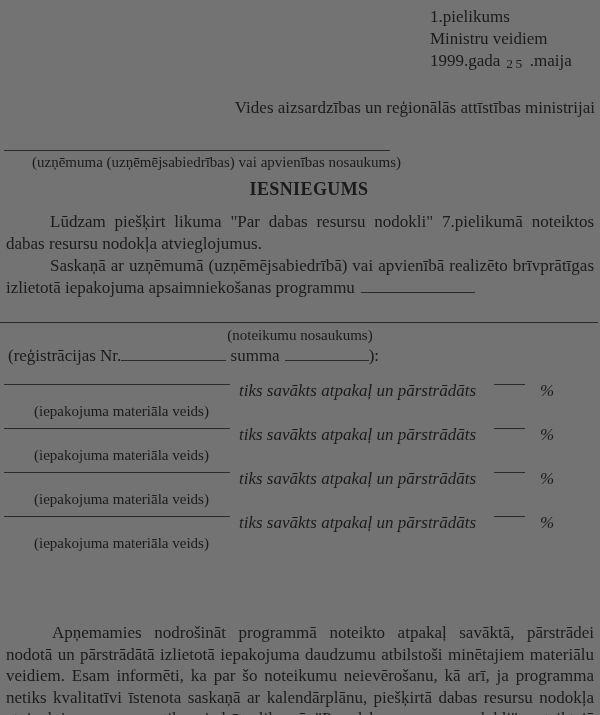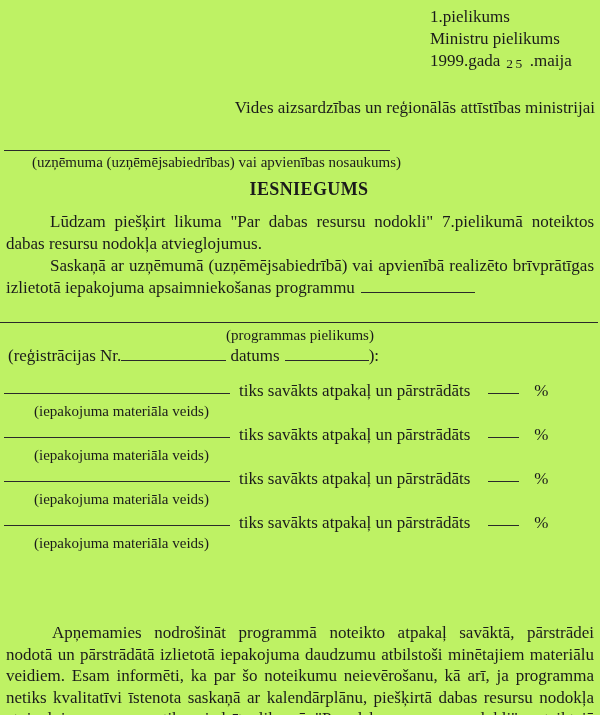--- a/index.html
+++ b/index.html
@@ -7,21 +7,21 @@
     width: 600px; height: 715px;
     background: #ffffff;
     font-family: "Liberation Serif", "DejaVu Serif", serif;
     color: #1b1b1b;
     -webkit-font-smoothing: antialiased;
   }
   #doc {
     position: relative;
     width: 600px; height: 715px;
     overflow: hidden;
-    background: #bef264;
+    background: #737373;
   }
   .t17 { font-size: 17px; line-height: 22px; }
   .t15 { font-size: 15px; line-height: 19px; }
 
   
   #annex-block {
     position: absolute; left: 430px; top: 6px;
     font-size: 17px; line-height: 22px;
     white-space: nowrap;
   }
@@ -86,60 +86,60 @@
     white-space: nowrap;
   }
   #reg-line .blank.reg-nr { width: 105px; }
   #reg-line .blank.reg-date { width: 84px; margin-left: 5px; }
 
   
   #material-rows {
     position: absolute; left: 4px; top: 380px; width: 592px;
   }
   .mat-row { margin-bottom: 3px; }
-  .mat-line { display: flex; align-items: center; font-size: 17px; line-height: 22px; }
+  .mat-line { display: flex; align-items: flex-start; font-size: 17px; line-height: 22px; font-style: italic; }
   .blank.mat-blank { width: 226px; flex: none; }
   .mat-stmt { margin-left: 9px; white-space: nowrap; }
   .blank.pct-blank { width: 31px; margin-left: 18px; flex: none; }
   .pct-sign { margin-left: 15px; }
   .mat-caption { margin-left: 30px; white-space: nowrap; }
 
   #closing {
     position: absolute; left: 6px; top: 577px; width: 588px;
     text-align: justify;
     font-size: 17px; line-height: 21.5px; margin-top: 45px;
   }
   #closing p { margin: 0; text-indent: 46px; }
 </style>
 </head>
 <body>
 
 <div id="doc">
 
   <div id="annex-block">
     <div>1.pielikums</div>
-    <div>Ministru pielikums</div>
+    <div>Ministru veidiem</div>
     <div><span>1999.gada</span><span class="filled-num day">25</span><span>.maija</span></div>
   </div>
 
   <div id="ministry-line">Vides aizsardzības un reģionālās attīstības ministrijai</div>
 
   <div id="name-blank"></div>
   <div id="name-caption" class="t15">(uzņēmuma (uzņēmējsabiedrības) vai apvienības nosaukums)</div>
 
   <div id="doc-title">IESNIEGUMS</div>
 
   <div id="intro" class="t17">
     <p>Lūdzam piešķirt likuma "Par dabas resursu nodokli" 7.pielikumā noteiktos dabas resursu nodokļa atvieglojumus.</p>
     <p><span>Saskaņā ar uzņēmumā (uzņēmējsabiedrībā) vai apvienībā realizēto brīvprātīgas izlietotā iepakojuma apsaimniekošanas programmu</span><span id="program-name-blank" class="blank"></span></p>
   </div>
 
   <div id="program-line"></div>
-  <div id="program-caption" class="t15">(programmas pielikums)</div>
-  <div id="reg-line" class="t17"><span>(reģistrācijas Nr.</span><span class="blank reg-nr"></span> <span>datums</span><span class="blank reg-date"></span><span>):</span></div>
+  <div id="program-caption" class="t15">(noteikumu nosaukums)</div>
+  <div id="reg-line" class="t17"><span>(reģistrācijas Nr.</span><span class="blank reg-nr"></span> <span>summa</span><span class="blank reg-date"></span><span>):</span></div>
 
   <div id="material-rows">
 
     <div class="mat-row">
       <div class="mat-line">
         <span class="blank mat-blank"></span>
         <span class="mat-stmt">tiks savākts atpakaļ un pārstrādāts</span>
         <span class="blank pct-blank"></span>
         <span class="pct-sign">%</span>
       </div>

